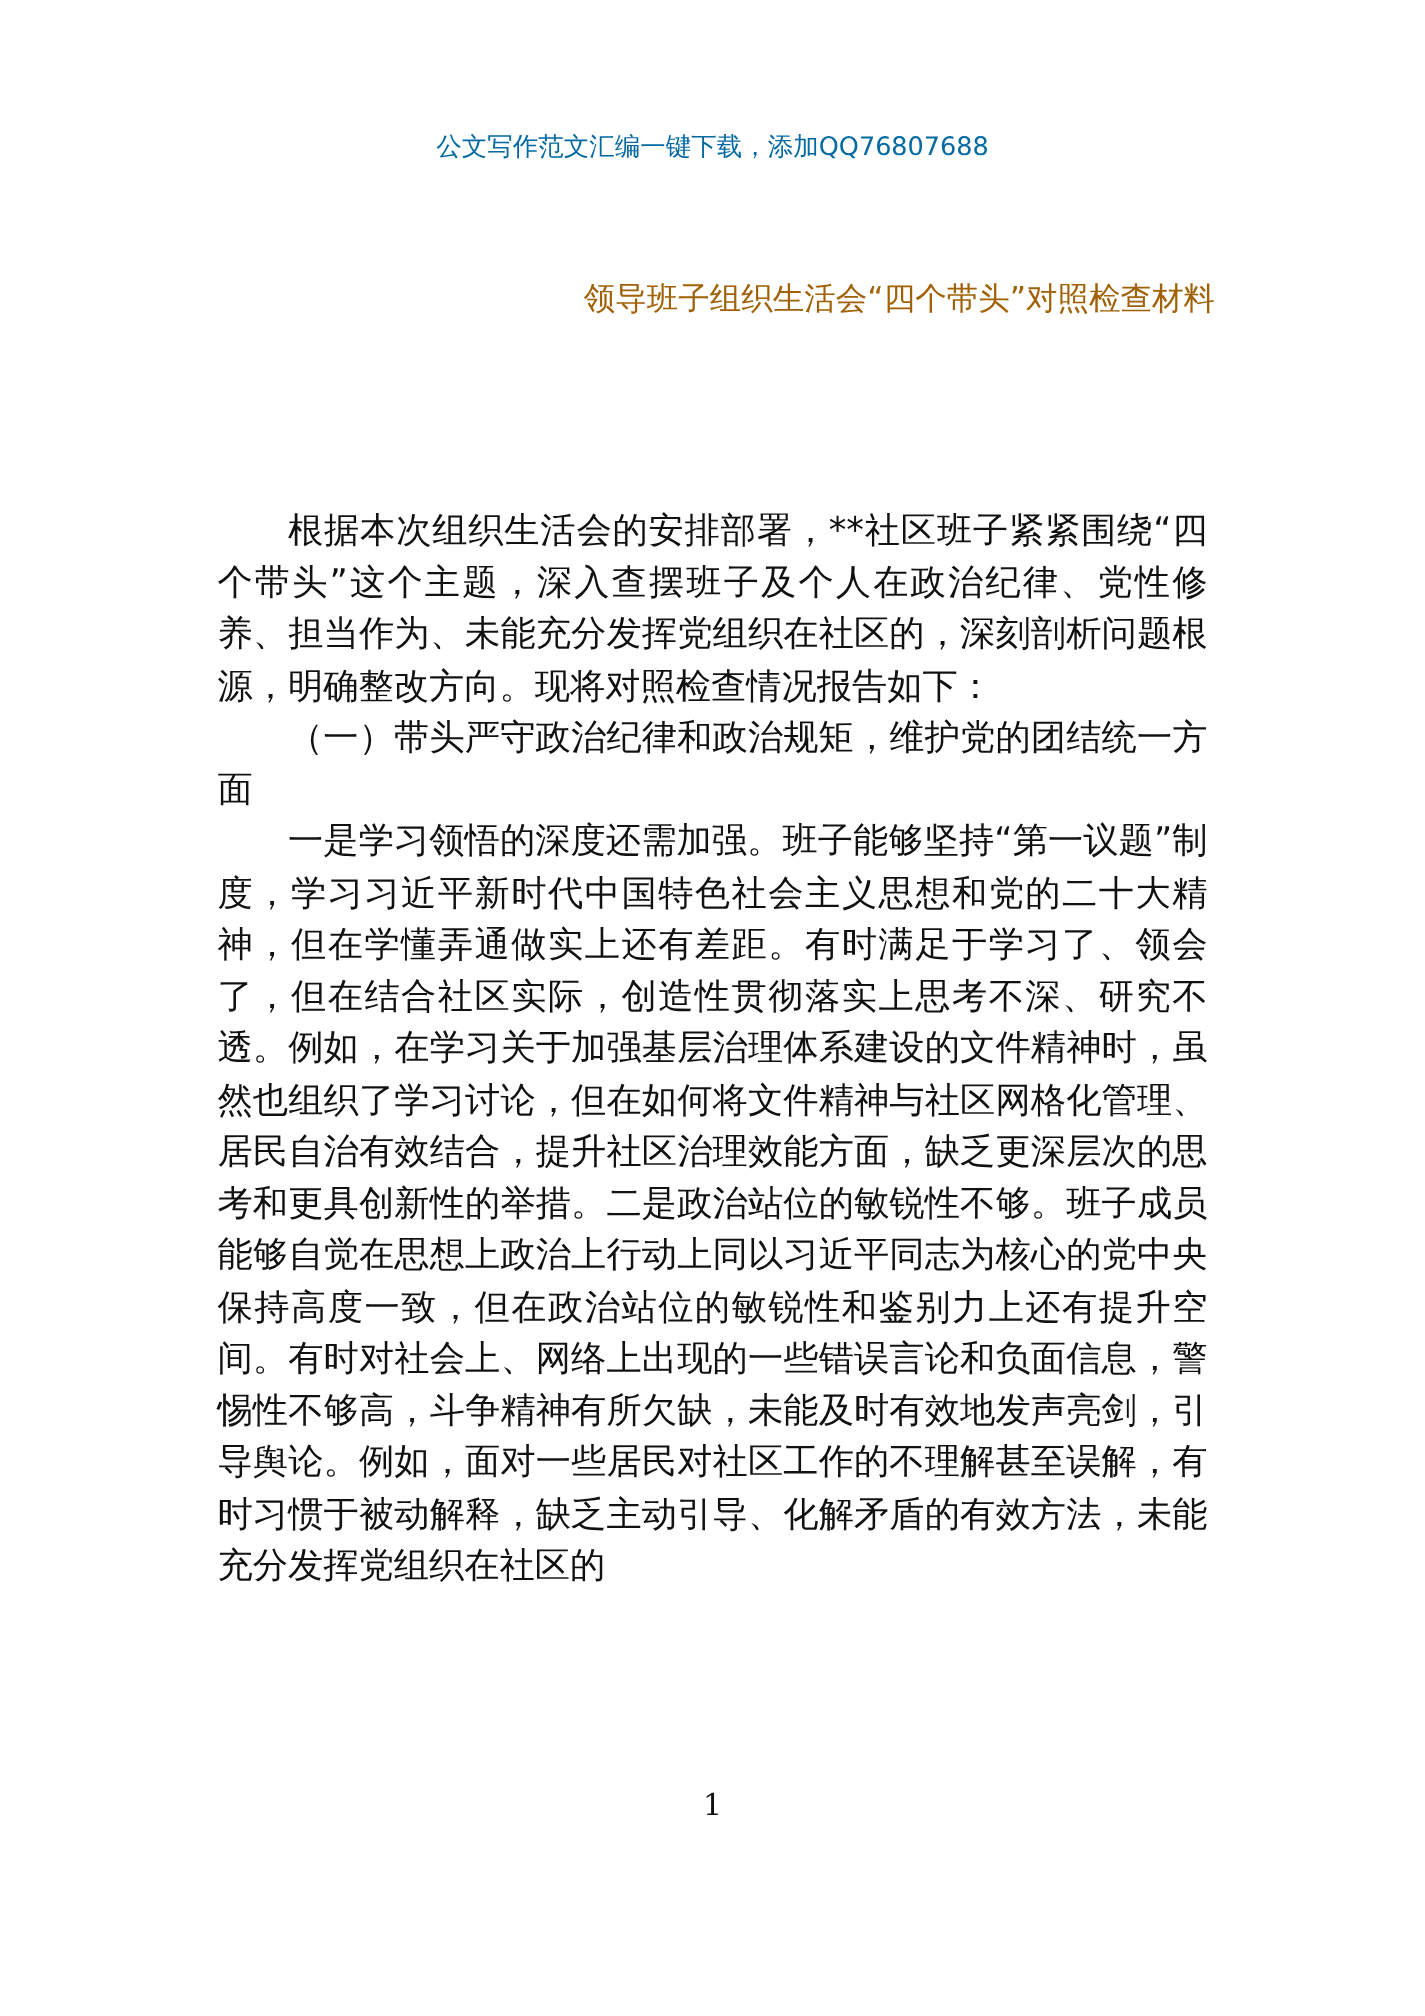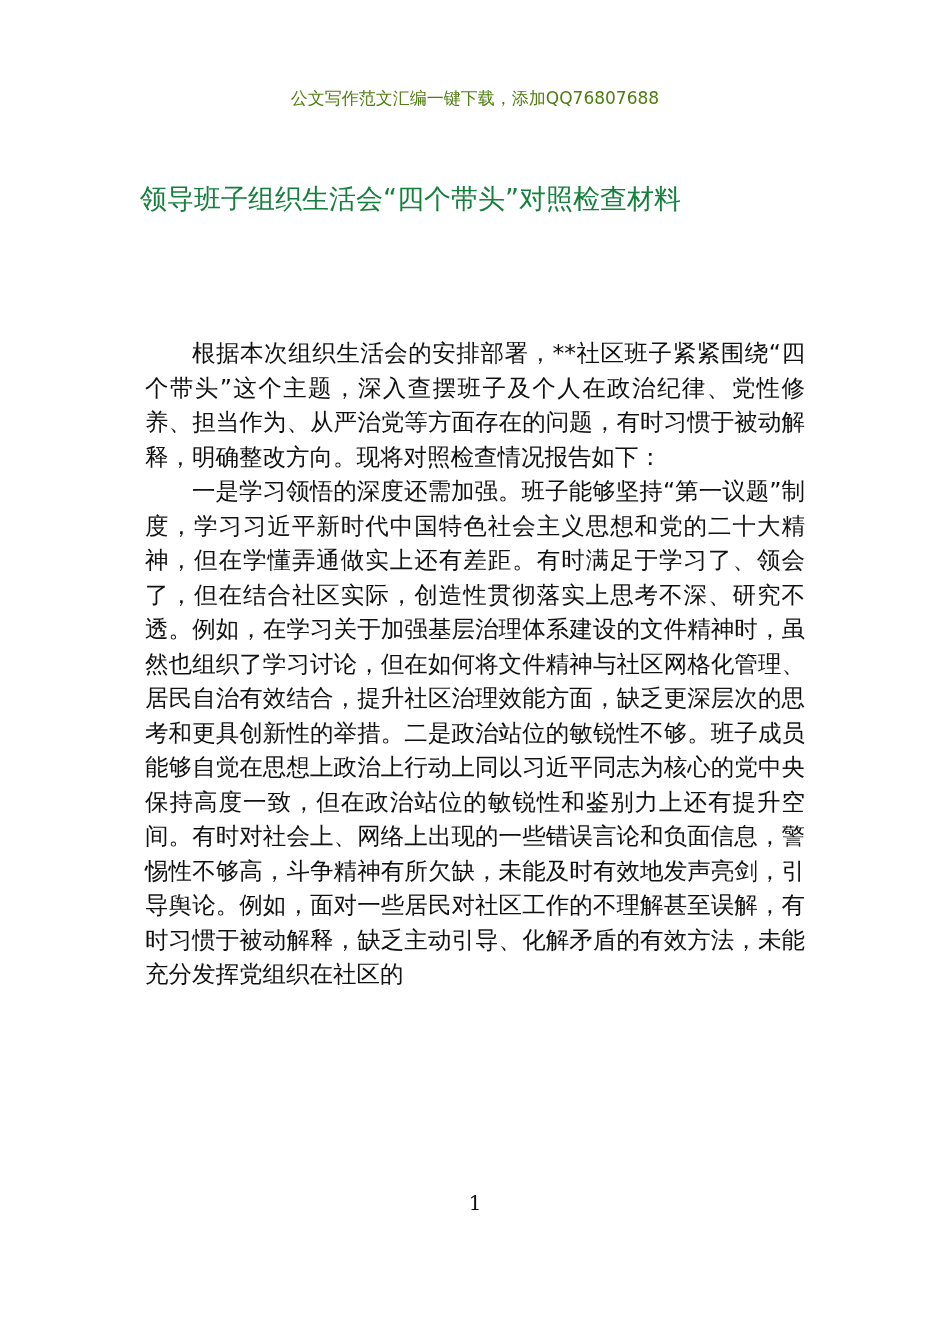--- a/index.html
+++ b/index.html
@@ -1,27 +1,28 @@
 <!DOCTYPE html>
 <html><head>
 <meta charset="utf-8">
 <style>
   html, body { margin: 0; padding: 0; background: #ffffff; }
   body { width: 950px; height: 1344px; position: relative; overflow: hidden; font-family: "DejaVu Sans", sans-serif; color: #111; }
-  .header-banner { position: absolute; top: 86px; left: 0; width: 950px; text-align: center; color: #4d7c0f; font-size: 17px; line-height: 24px; }
-  .title { position: absolute; top: 170px; left: 140px; width: 670px; text-align: left; font-size: 27px; line-height: 58px; color: #15803d; }
+  .header-banner { position: absolute; top: 86px; left: 0; width: 950px; text-align: center; color: #0369a1; font-size: 17px; line-height: 24px; }
+  .title { position: absolute; top: 170px; left: 140px; width: 670px; text-align: right; font-size: 21px; line-height: 58px; color: #a16207; }
   .body-text { position: absolute; top: 336px; left: 145px; width: 660px; font-size: 23.5px; line-height: 34.5px; color: #111; }
   .body-text p { margin: 0; text-indent: 2em; text-align: justify; }
   .page-number { position: absolute; top: 1189px; left: 0; width: 950px; text-align: center; font-family: "DejaVu Serif", serif; font-size: 20px; line-height: 28px; color: #111; }
 </style>
 </head>
 <body>
 
 <div class="header-banner">公文写作范文汇编一键下载，添加QQ76807688</div>
 
 <div class="title">领导班子组织生活会“四个带头”对照检查材料</div>
 
 <div class="body-text">
-  <p>根据本次组织生活会的安排部署，**社区班子紧紧围绕“四个带头”这个主题，深入查摆班子及个人在政治纪律、党性修养、担当作为、从严治党等方面存在的问题，有时习惯于被动解释，明确整改方向。现将对照检查情况报告如下：</p>
+  <p>根据本次组织生活会的安排部署，**社区班子紧紧围绕“四个带头”这个主题，深入查摆班子及个人在政治纪律、党性修养、担当作为、未能充分发挥党组织在社区的，深刻剖析问题根源，明确整改方向。现将对照检查情况报告如下：</p>
+  <p>（一）带头严守政治纪律和政治规矩，维护党的团结统一方面</p>
   <p>一是学习领悟的深度还需加强。班子能够坚持“第一议题”制度，学习习近平新时代中国特色社会主义思想和党的二十大精神，但在学懂弄通做实上还有差距。有时满足于学习了、领会了，但在结合社区实际，创造性贯彻落实上思考不深、研究不透。例如，在学习关于加强基层治理体系建设的文件精神时，虽然也组织了学习讨论，但在如何将文件精神与社区网格化管理、居民自治有效结合，提升社区治理效能方面，缺乏更深层次的思考和更具创新性的举措。二是政治站位的敏锐性不够。班子成员能够自觉在思想上政治上行动上同以习近平同志为核心的党中央保持高度一致，但在政治站位的敏锐性和鉴别力上还有提升空间。有时对社会上、网络上出现的一些错误言论和负面信息，警惕性不够高，斗争精神有所欠缺，未能及时有效地发声亮剑，引导舆论。例如，面对一些居民对社区工作的不理解甚至误解，有时习惯于被动解释，缺乏主动引导、化解矛盾的有效方法，未能充分发挥党组织在社区的</p>
 </div>
 
 <div class="page-number">1</div>
 
 </body></html>

